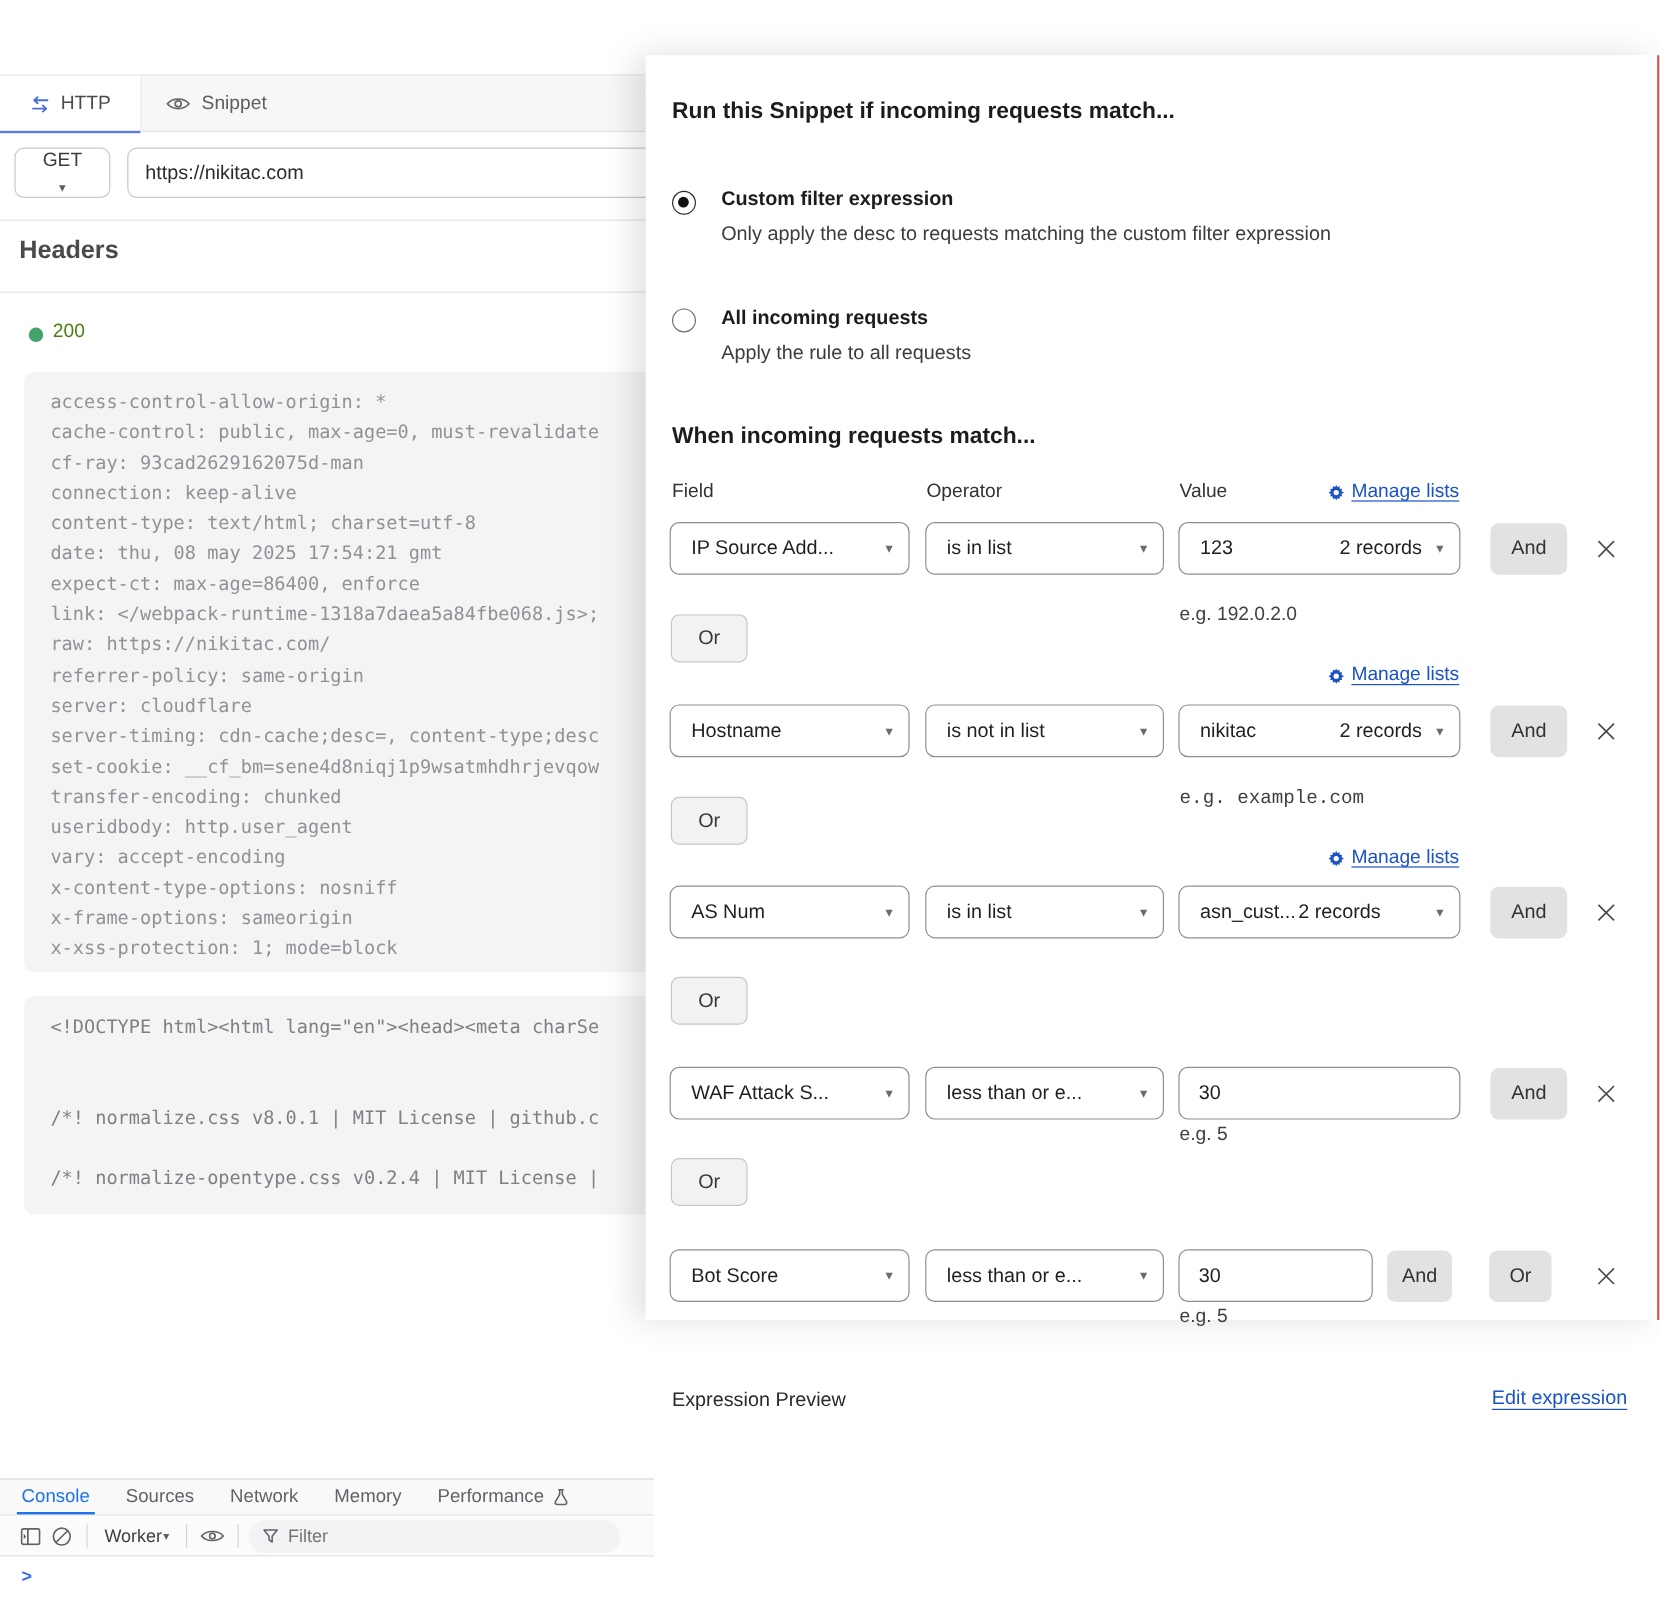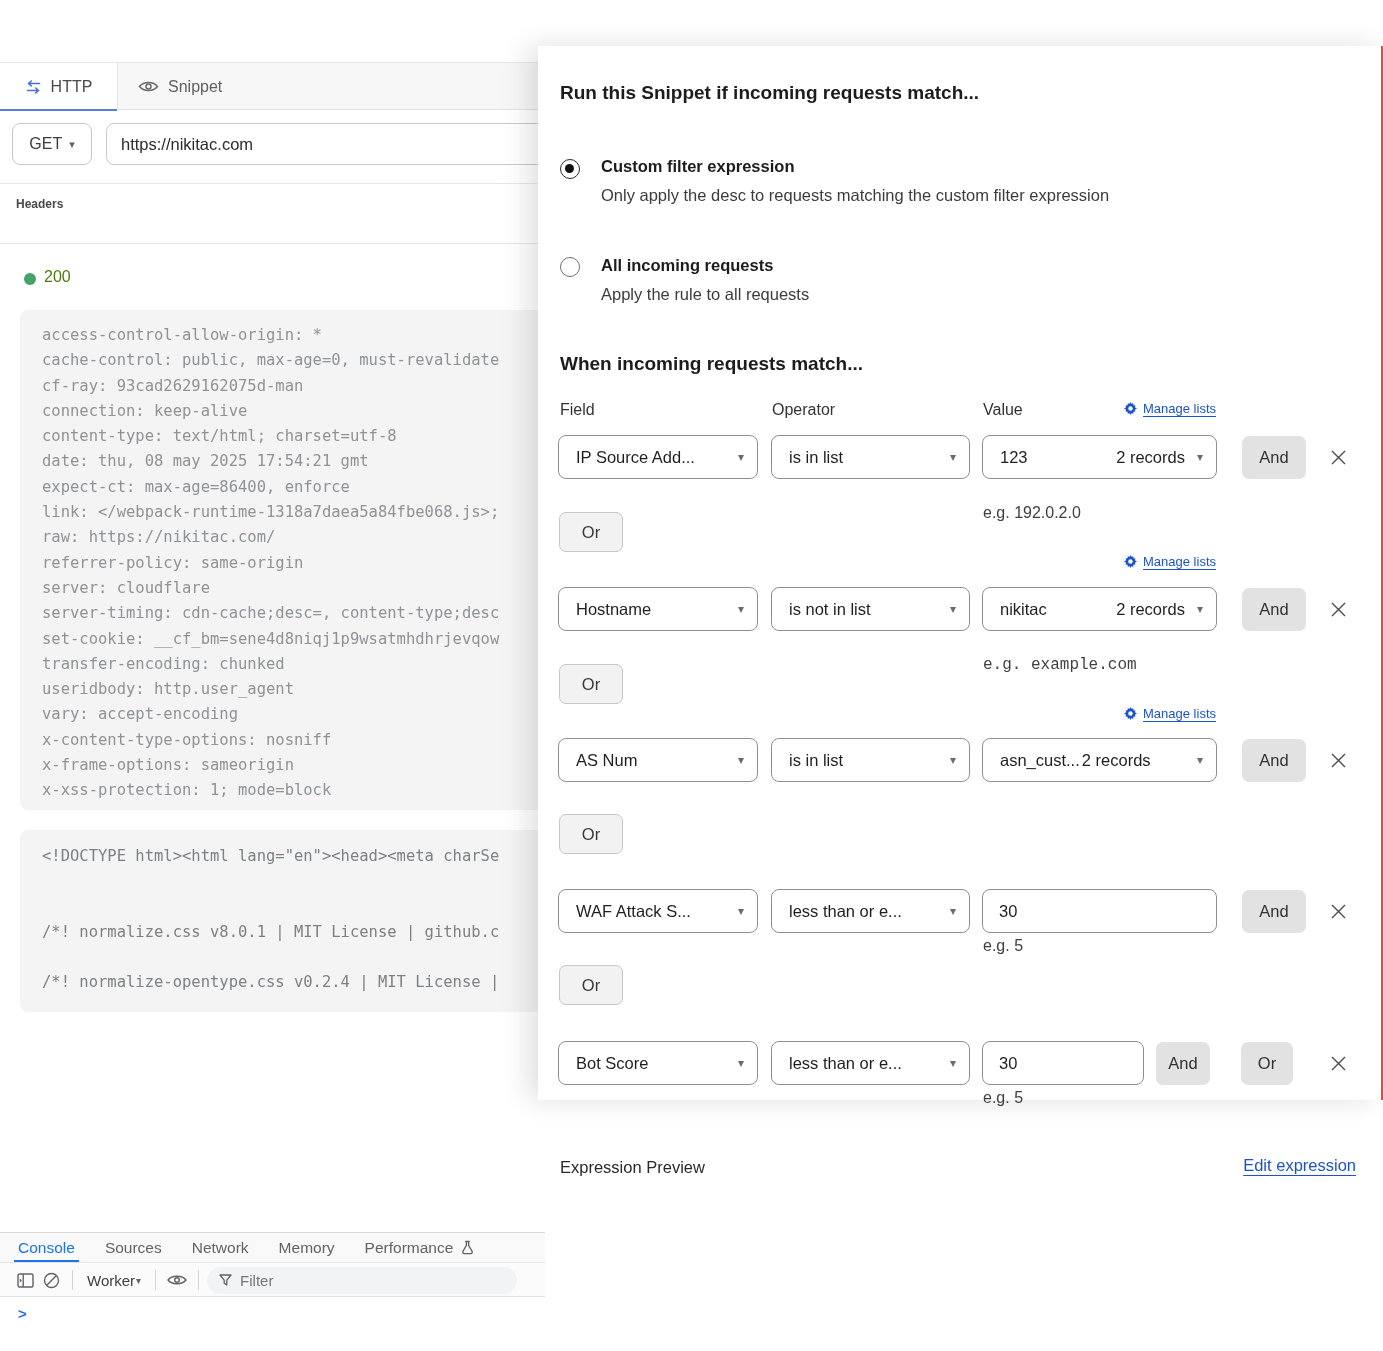--- a/index.html
+++ b/index.html
@@ -14,27 +14,27 @@
     background:#f7f7f8; border-top:1px solid #e6e6e6; border-bottom:1px solid #e2e2e2; }
   .tab-http { position:absolute; left:0; top:0; width:118px; height:47px; background:#fff;
     border-right:1px solid #e8e8e8; display:flex; align-items:center; justify-content:center; gap:9px; cursor:pointer; }
   .tab-http .underline { position:absolute; left:0; bottom:-1px; width:100%; height:2px; background:#5a7ce0; }
   .tab-http span { font-size:16px; color:#4a4a4a; }
   .tab-preview { position:absolute; left:138px; top:0; height:47px; display:flex; align-items:center; gap:9px; cursor:pointer; }
   .tab-preview span { font-size:16px; color:#5f5f5f; }
 
   .get-btn { position:absolute; left:12px; top:123px; width:80px; height:42px; border:1.5px solid #c9c9c9;
     border-radius:8px; background:#fff; display:flex; align-items:center; justify-content:center; gap:7px;
-    font-size:16px; color:#3d3d3d; cursor:pointer; }
+    font-size:16px; color:#3d3d3d; cursor:pointer;flex-direction:column; }
   .get-btn .tri { font-size:11px; color:#5f5f5f; }
   .url-input { position:absolute; left:106px; top:123px; width:455px; height:42px; border:1.5px solid #c9c9c9;
     border-radius:8px; padding:0 14px; font-size:16.5px; color:#2c2c2c; background:#fff; font-family:"Liberation Sans", sans-serif; }
 
   .lp-div1 { position:absolute; left:0; top:183px; width:545px; border-top:1px solid #e7e7e7; }
-  .headers-label { position:absolute; left:16px; top:197px; font-size:12px; font-weight:700; color:#4a4a4a; }
+  .headers-label { position:absolute; left:16px; top:197px; font-size:21px; font-weight:700; color:#4a4a4a; }
   .lp-div2 { position:absolute; left:0; top:243px; width:545px; border-top:1px solid #e7e7e7; }
 
   .status-dot { position:absolute; left:24px; top:273px; width:12px; height:12px; border-radius:50%; background:#44a268; }
   .status-code { position:absolute; left:44px; top:268px; font-size:16px; color:#4d7c0f; }
 
   .code-card { position:absolute; left:20px; background:#f4f4f5; border-radius:8px; overflow:hidden; }
   .code-card pre { margin:0; font-family:"DejaVu Sans Mono", monospace; white-space:pre; }
   .resp-headers { top:310px; width:545px; height:500px; padding:13px 0 0 22px; }
   .resp-headers pre { font-size:15.5px; line-height:25.3px; color:#8f9296; }
   .resp-body { top:830px; width:545px; height:182px; padding:14px 0 0 22px; }
@@ -65,21 +65,21 @@
   .panel .abs { position:absolute; }
 
   .h1 { font-size:19px; font-weight:700; color:#1c1c1c; }
   .radio { width:20px; height:20px; border-radius:50%; border:1.5px solid #2b2b2b; position:absolute; cursor:pointer; }
   .radio.on::after { content:""; position:absolute; left:4px; top:4px; width:9px; height:9px; border-radius:50%; background:#111; }
   .radio.off { border-color:#6f6f6f; }
   .opt-label { font-size:16.5px; font-weight:700; color:#1c1c1c; }
   .opt-desc { font-size:16.5px; color:#3c3c3c; }
   .col-label { font-size:16px; color:#333; }
 
-  .mlists { display:flex; align-items:center; gap:6px; font-size:13px; color:#1b53c7; cursor:pointer;text-align:center; }
+  .mlists { display:flex; align-items:center; gap:6px; font-size:16px; color:#1b53c7; cursor:pointer;text-align:center; }
   .mlists .lnk { text-decoration:underline; text-underline-offset:3px; }
 
   .cond-row { display:flex; align-items:center; height:44px; }
   .sel { border:1px solid #8f8f8f; border-radius:8px; height:44px; background:#fff; display:flex; align-items:center;
     padding:0 13px 0 17px; font-size:16.5px; color:#1f1f1f; cursor:pointer; }
   .sel .chev { margin-left:auto; color:#6b6b6b; font-size:12px; }
   .sel.w-field { width:200px; }
   .sel.w-op { width:199px; margin-left:13px; }
   .sel.w-val { width:235px; margin-left:12px; }
   .sel .records { margin-left:auto; margin-right:12px; color:#1f1f1f; }

